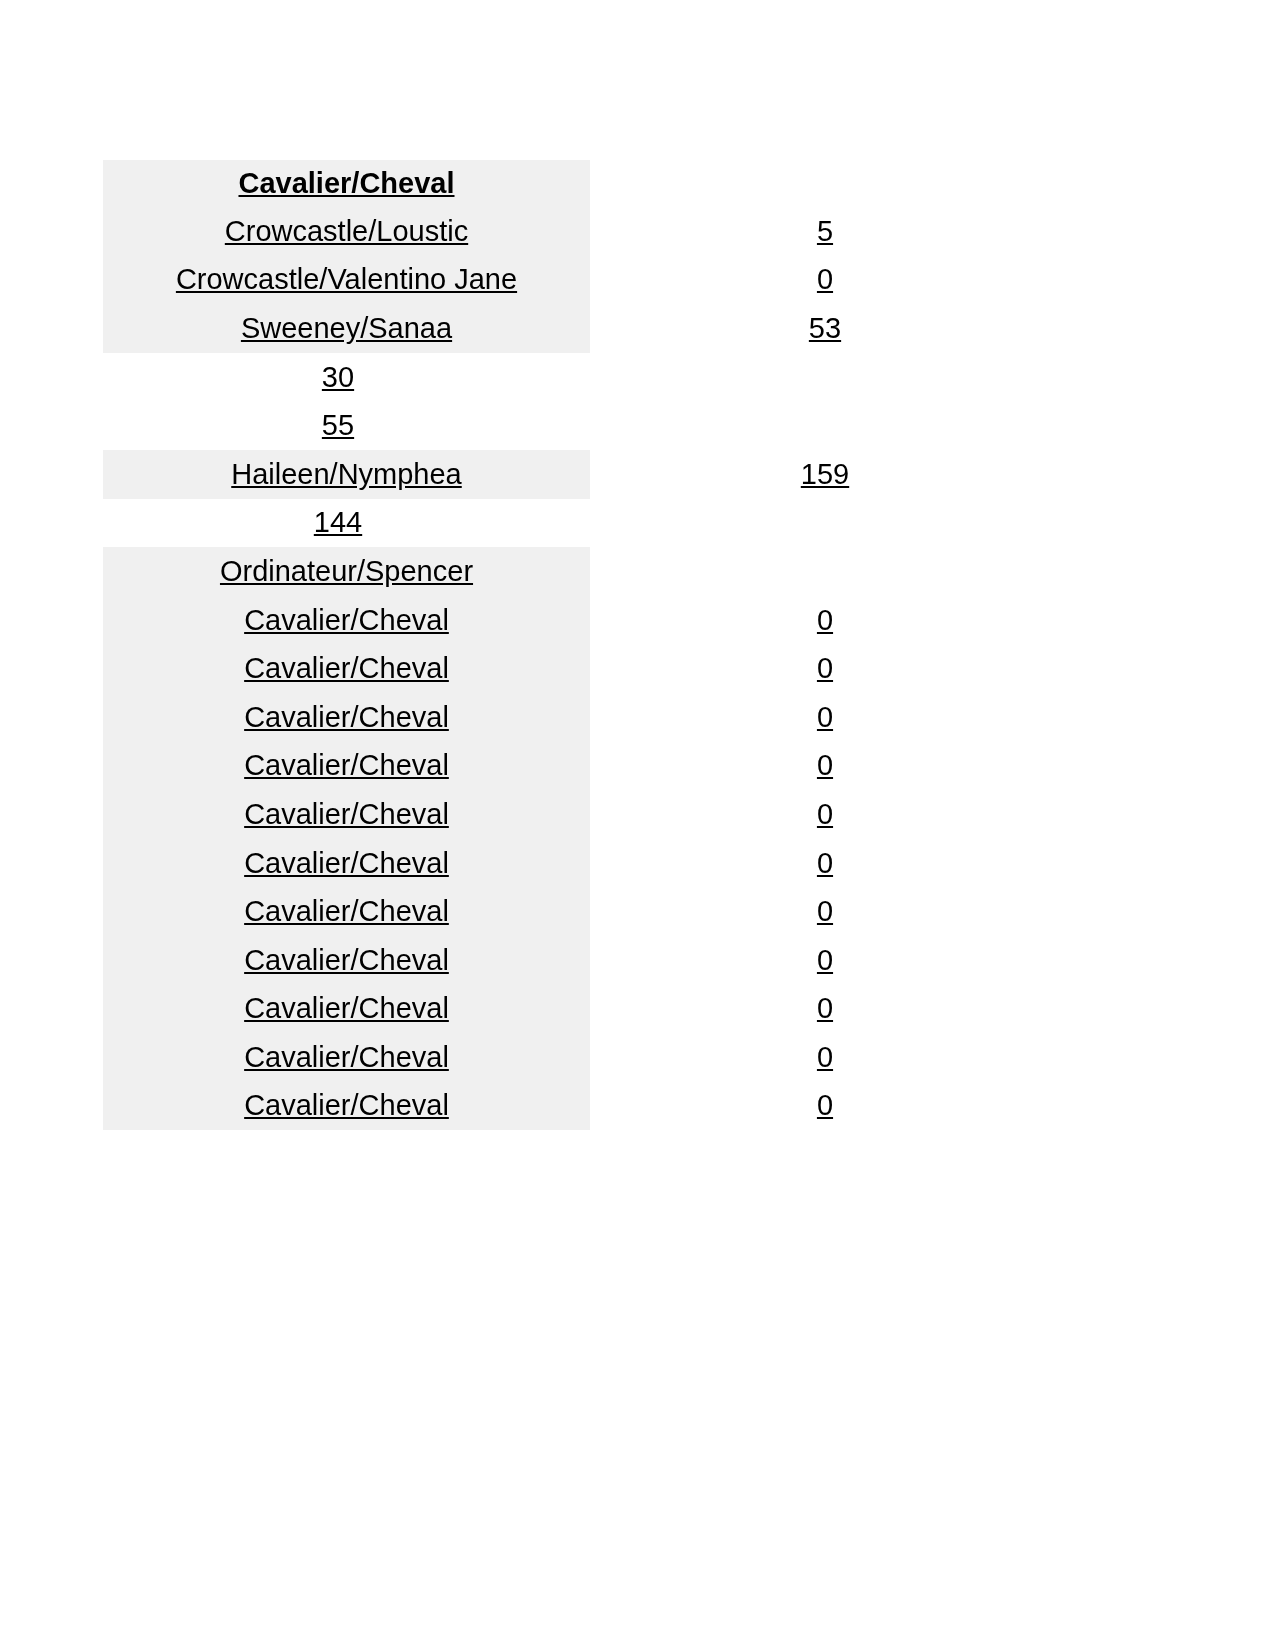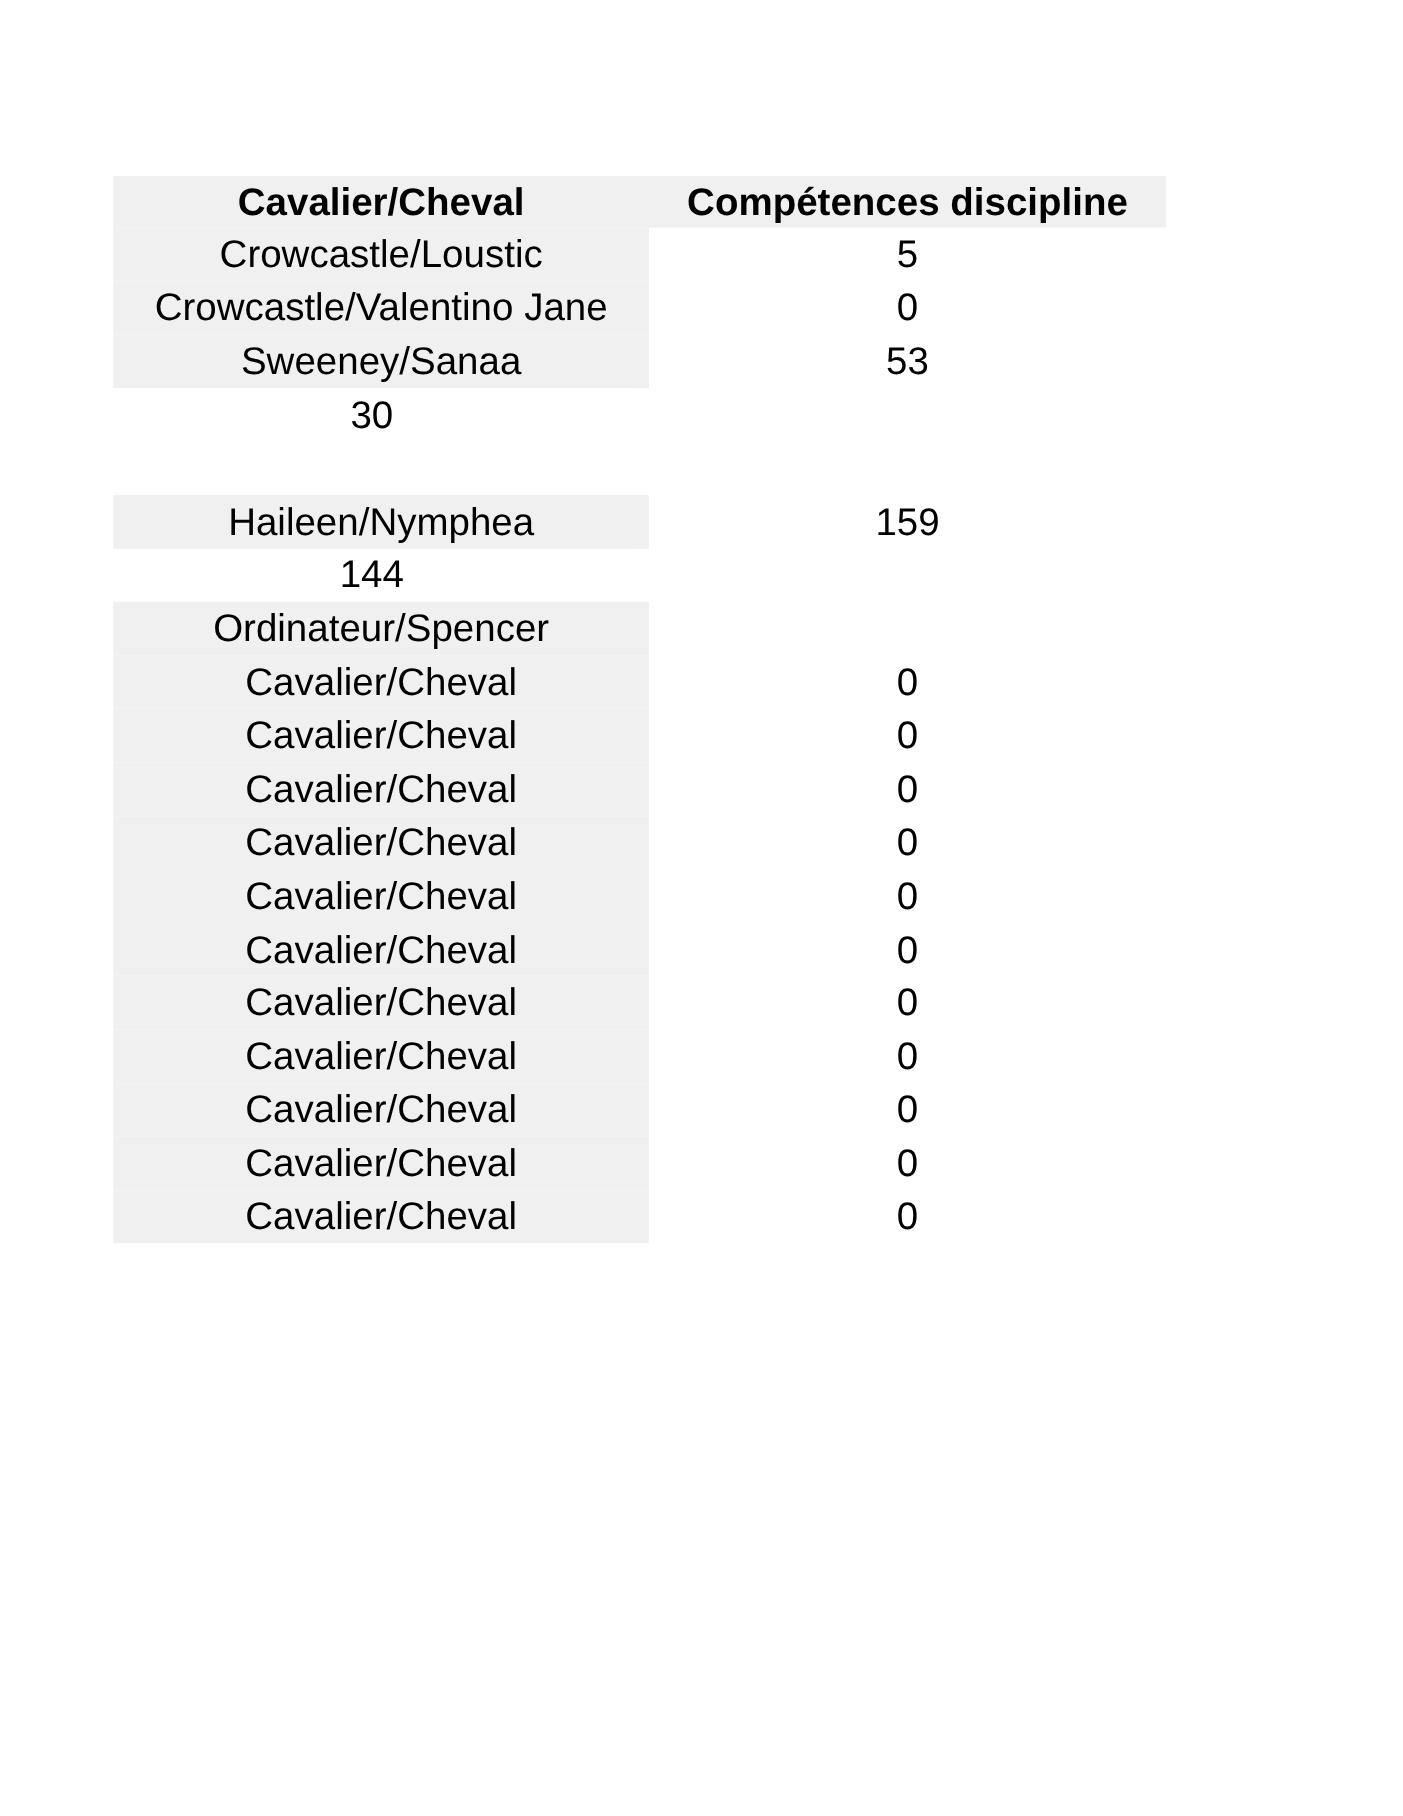--- a/index.html
+++ b/index.html
@@ -24,45 +24,45 @@
     display: flex;
     height: 48.6px;
   }
   .row.header {
     height: 47px;
   }
   .cell {
     display: flex;
     align-items: center;
     justify-content: center;
-    font-size: 35px;
+    font-size: 29px;
     line-height: 1;
     white-space: nowrap;
     overflow: hidden;
+    text-decoration: underline;
   }
   .c1 {
     width: 487px;
     background: var(--cell-bg, #f0f0f0);
   }
   .c2 {
     width: 470px;
     background: var(--value-bg, #ffffff);
   }
   .row.header .cell {
     font-weight: 700;
     background: var(--cell-bg, #f0f0f0);
   }
 </style>
 </head>
 <body style="--page-bg: #ffffff; --cell-bg: #f0f0f0; --value-bg: #ffffff; --text-color: #000000;">
 
 <div class="table">
   <div class="row header">
     <div class="cell c1">Cavalier/Cheval</div>
-    <div class="cell c2">Compétences discipline</div>
   </div>
   <div id="rows-host">
   <div class="row">
     <div class="cell c1">Crowcastle/Loustic</div>
     <div class="cell c2">5</div>
   </div>
 
   <div class="row">
     <div class="cell c1">Crowcastle/Valentino Jane</div>
     <div class="cell c2">0</div>
@@ -71,20 +71,21 @@
   <div class="row">
     <div class="cell c1">Sweeney/Sanaa</div>
     <div class="cell c2">53</div>
   </div>
 
   <div class="row">
     <div class="cell c2">30</div>
   </div>
 
   <div class="row">
+    <div class="cell c2">55</div>
   </div>
 
   <div class="row">
     <div class="cell c1">Haileen/Nymphea</div>
     <div class="cell c2">159</div>
   </div>
 
   <div class="row">
     <div class="cell c2">144</div>
   </div>

